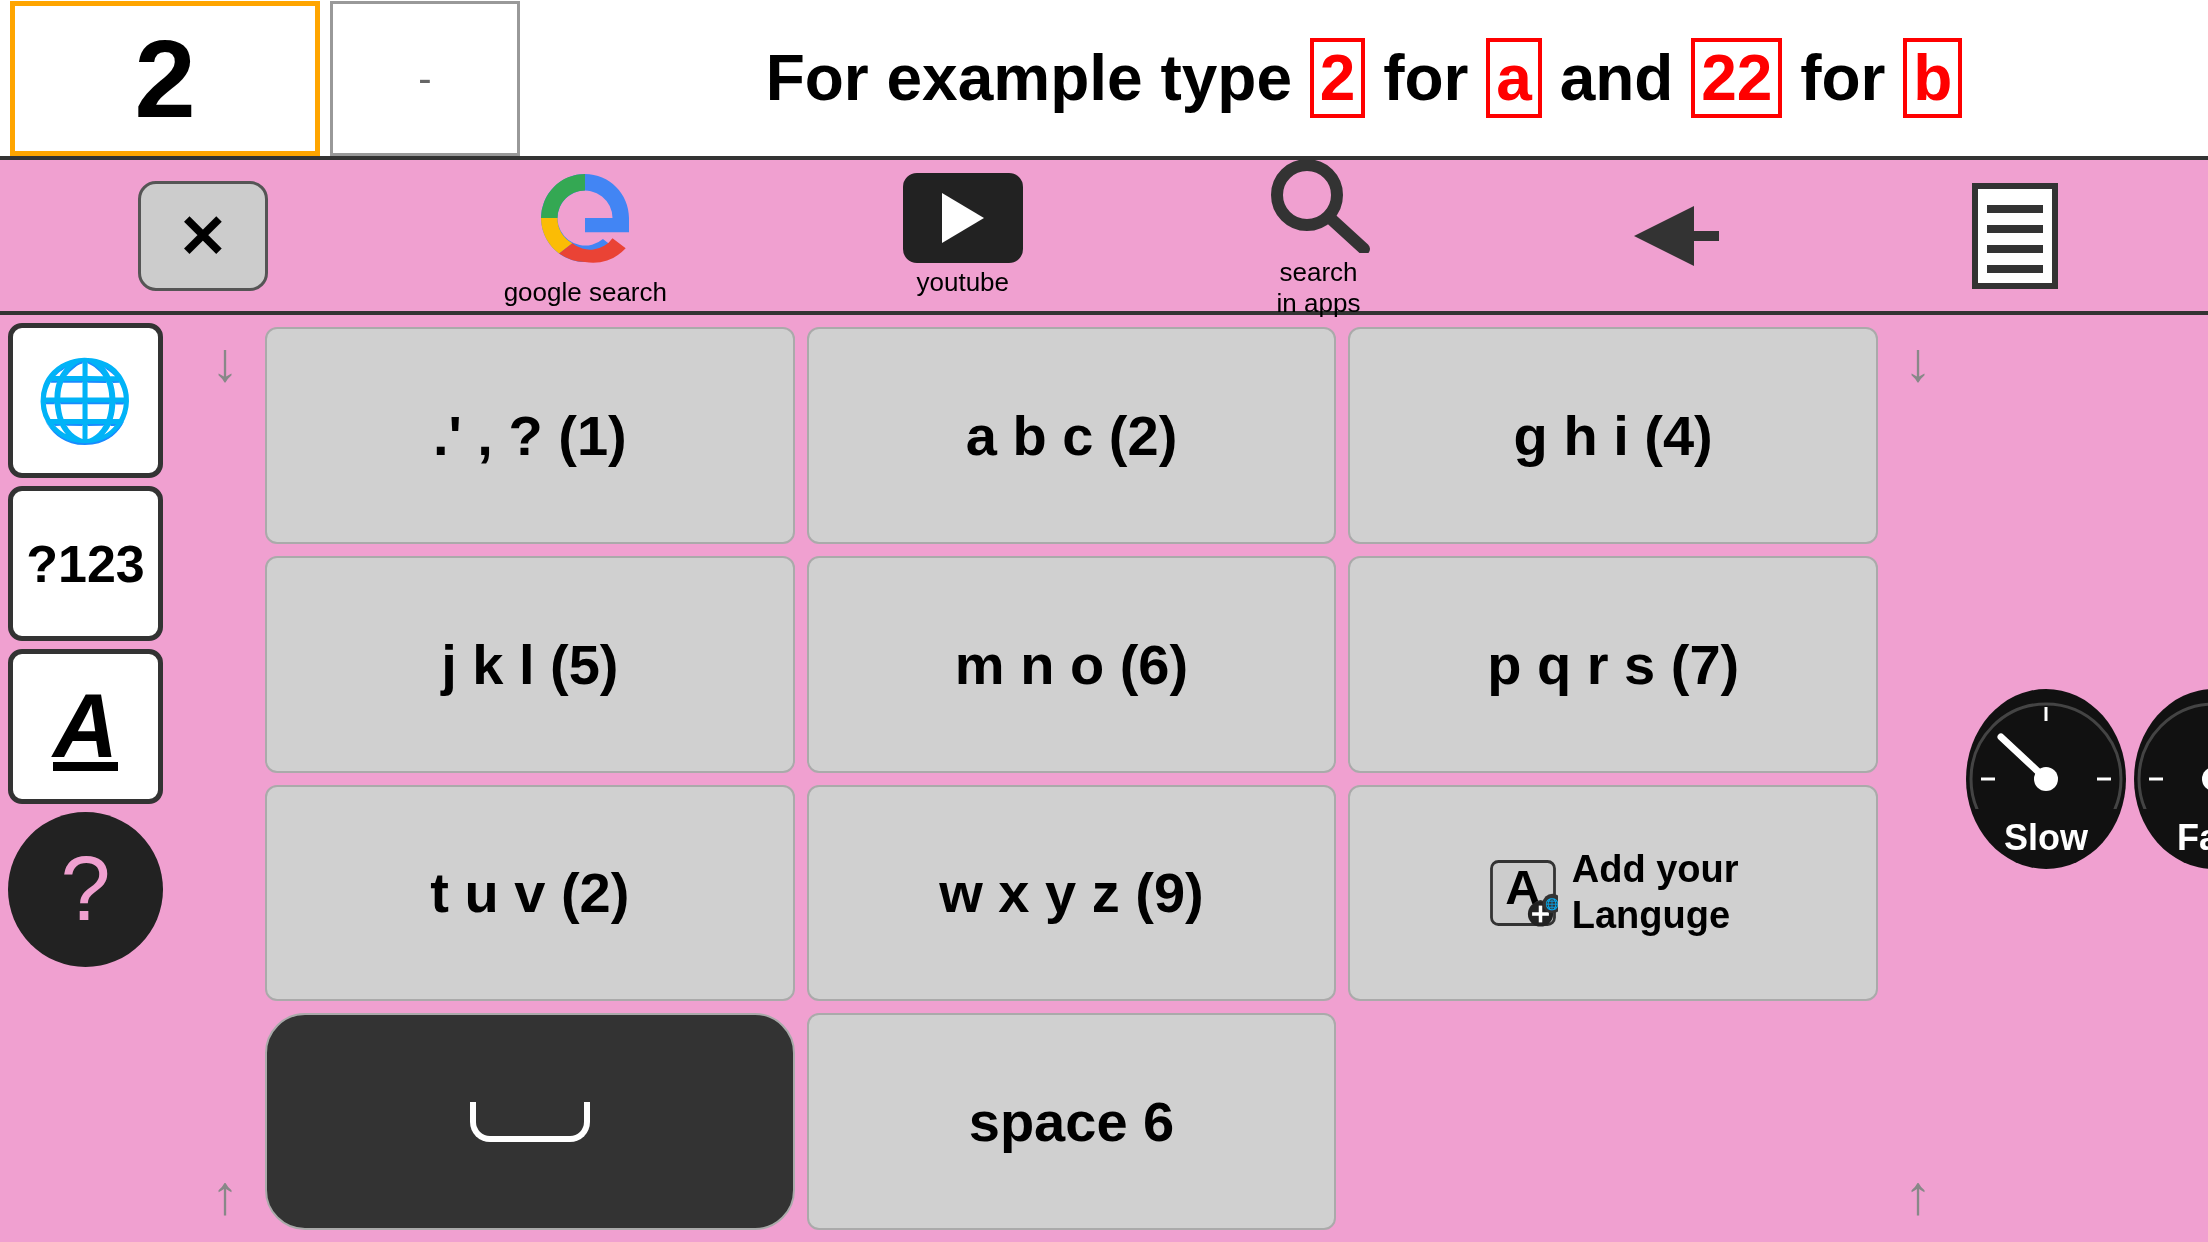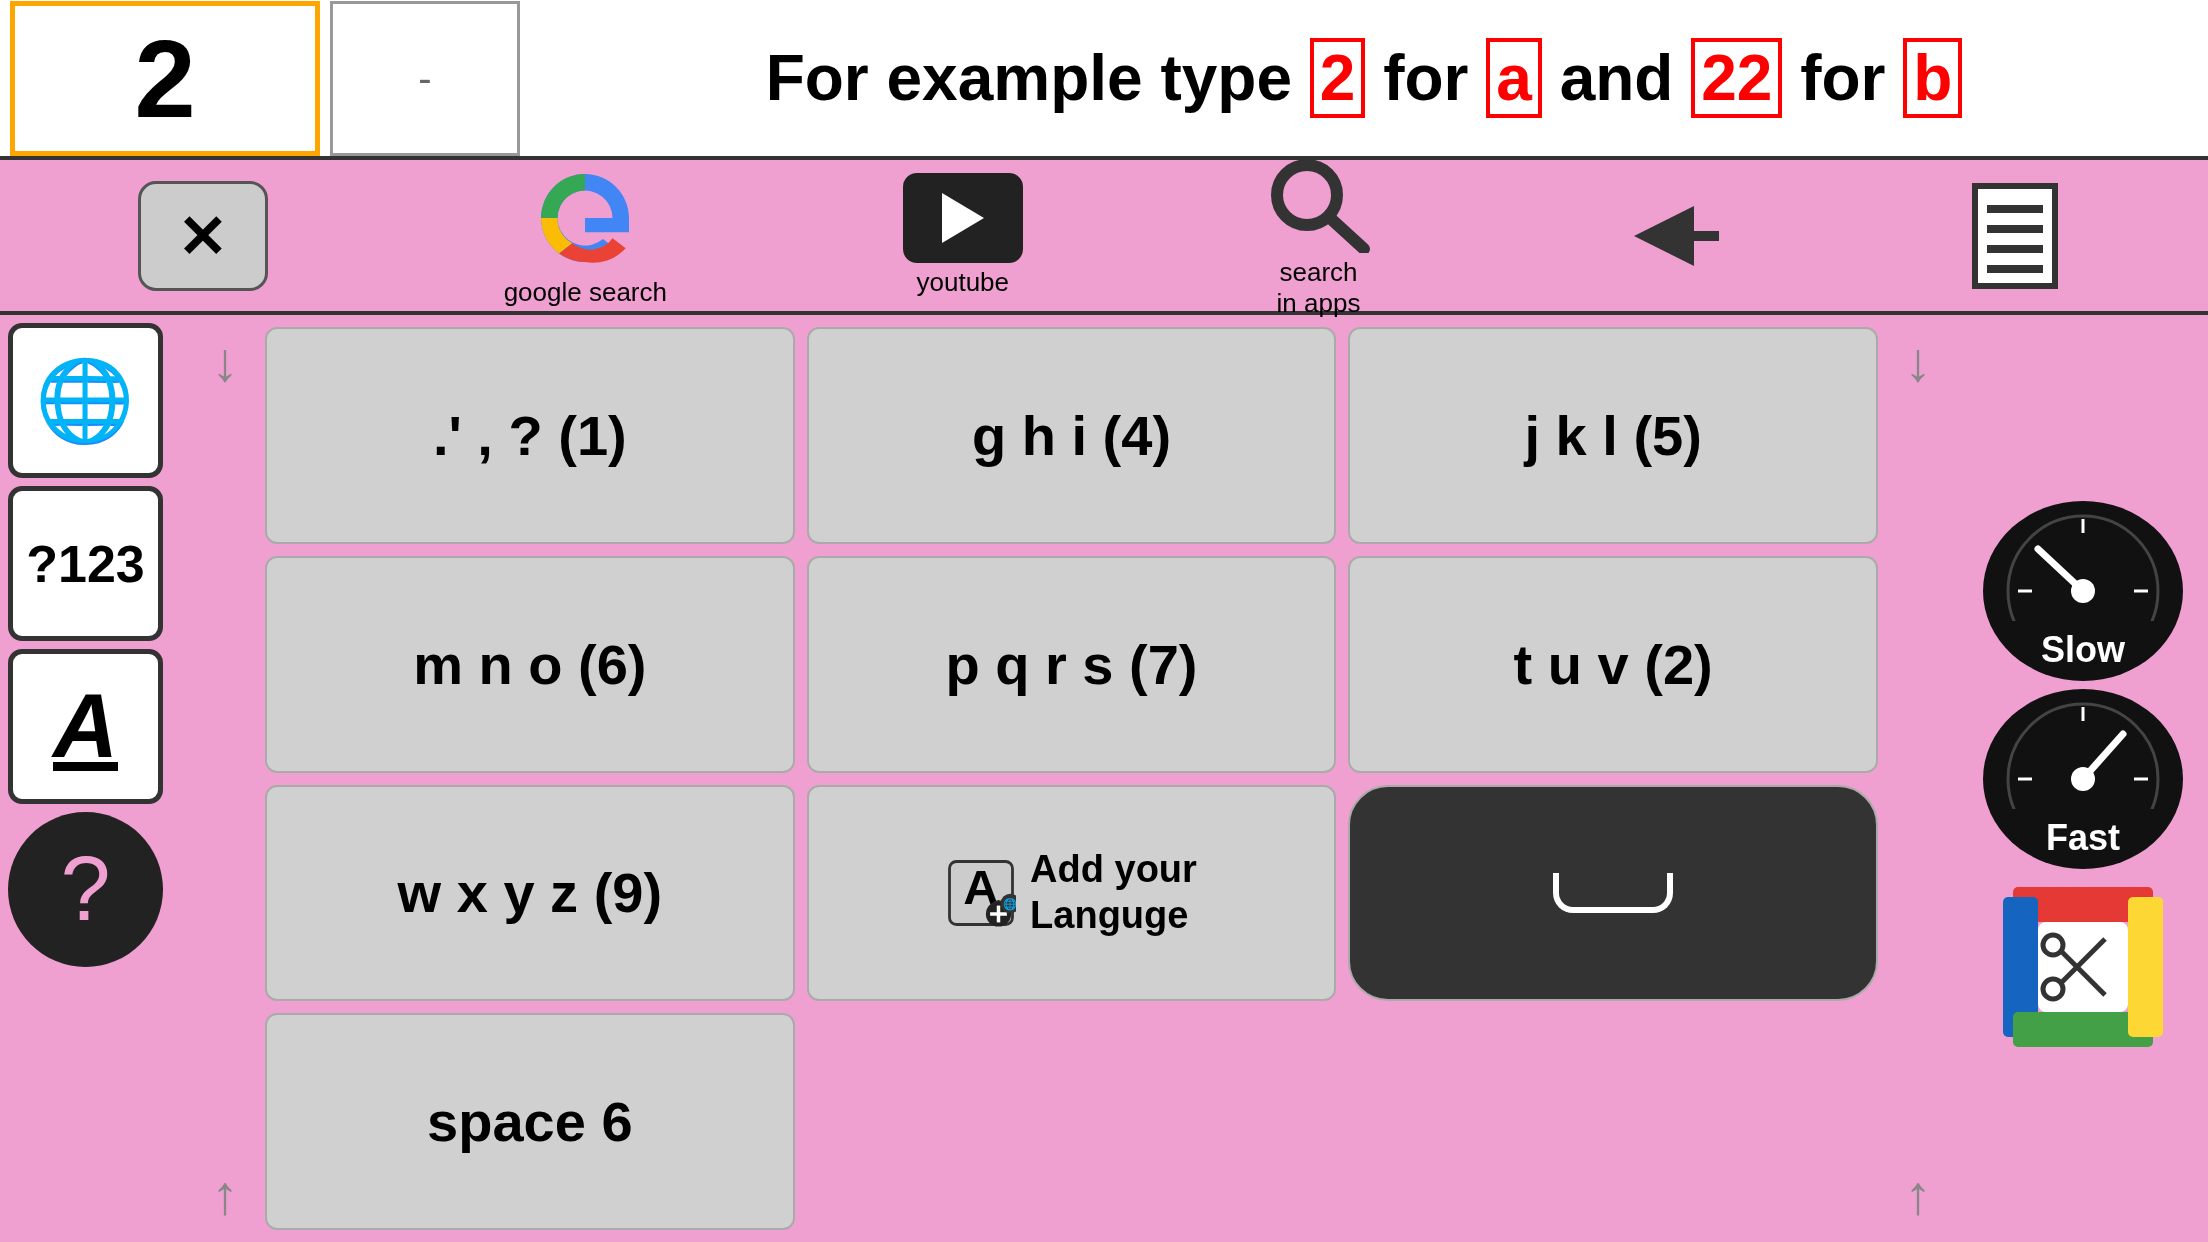--- a/index.html
+++ b/index.html
@@ -262,26 +262,25 @@
       width: 80px;
       padding-top: 15px;
       align-items: center;
       justify-content: space-between;
       padding-bottom: 15px;
     }
 
     
     .right-buttons {
       display: flex;
-      flex-direction: column;
+      flex-direction: row;
       width: 250px;
       padding: 8px;
       gap: 8px;
       align-items: center;
-      justify-content: center;
     }
 
     .dial-btn {
       width: 200px;
       height: 180px;
       background: #111;
       border-radius: 50%;
       display: flex;
       flex-direction: column;
       align-items: center;
@@ -398,20 +397,23 @@
 
   <div class="arrow-col">
     <span class="arrow-up-down">↓</span>
     <span class="arrow-up-down">↑</span>
   </div>
 
   <div class="key-grid">
 
     <div class="key-btn">
       <span>.' , ? (1)</span>
+    </div>
+    <div class="key-btn">
+      <span>a b c (2)</span>
     </div>
 
     <div class="key-btn">
       <span>g h i (4)</span>
     </div>
     <div class="key-btn">
       <span>j k l (5)</span>
     </div>
     <div class="key-btn">
       <span>m n o (6)</span>

